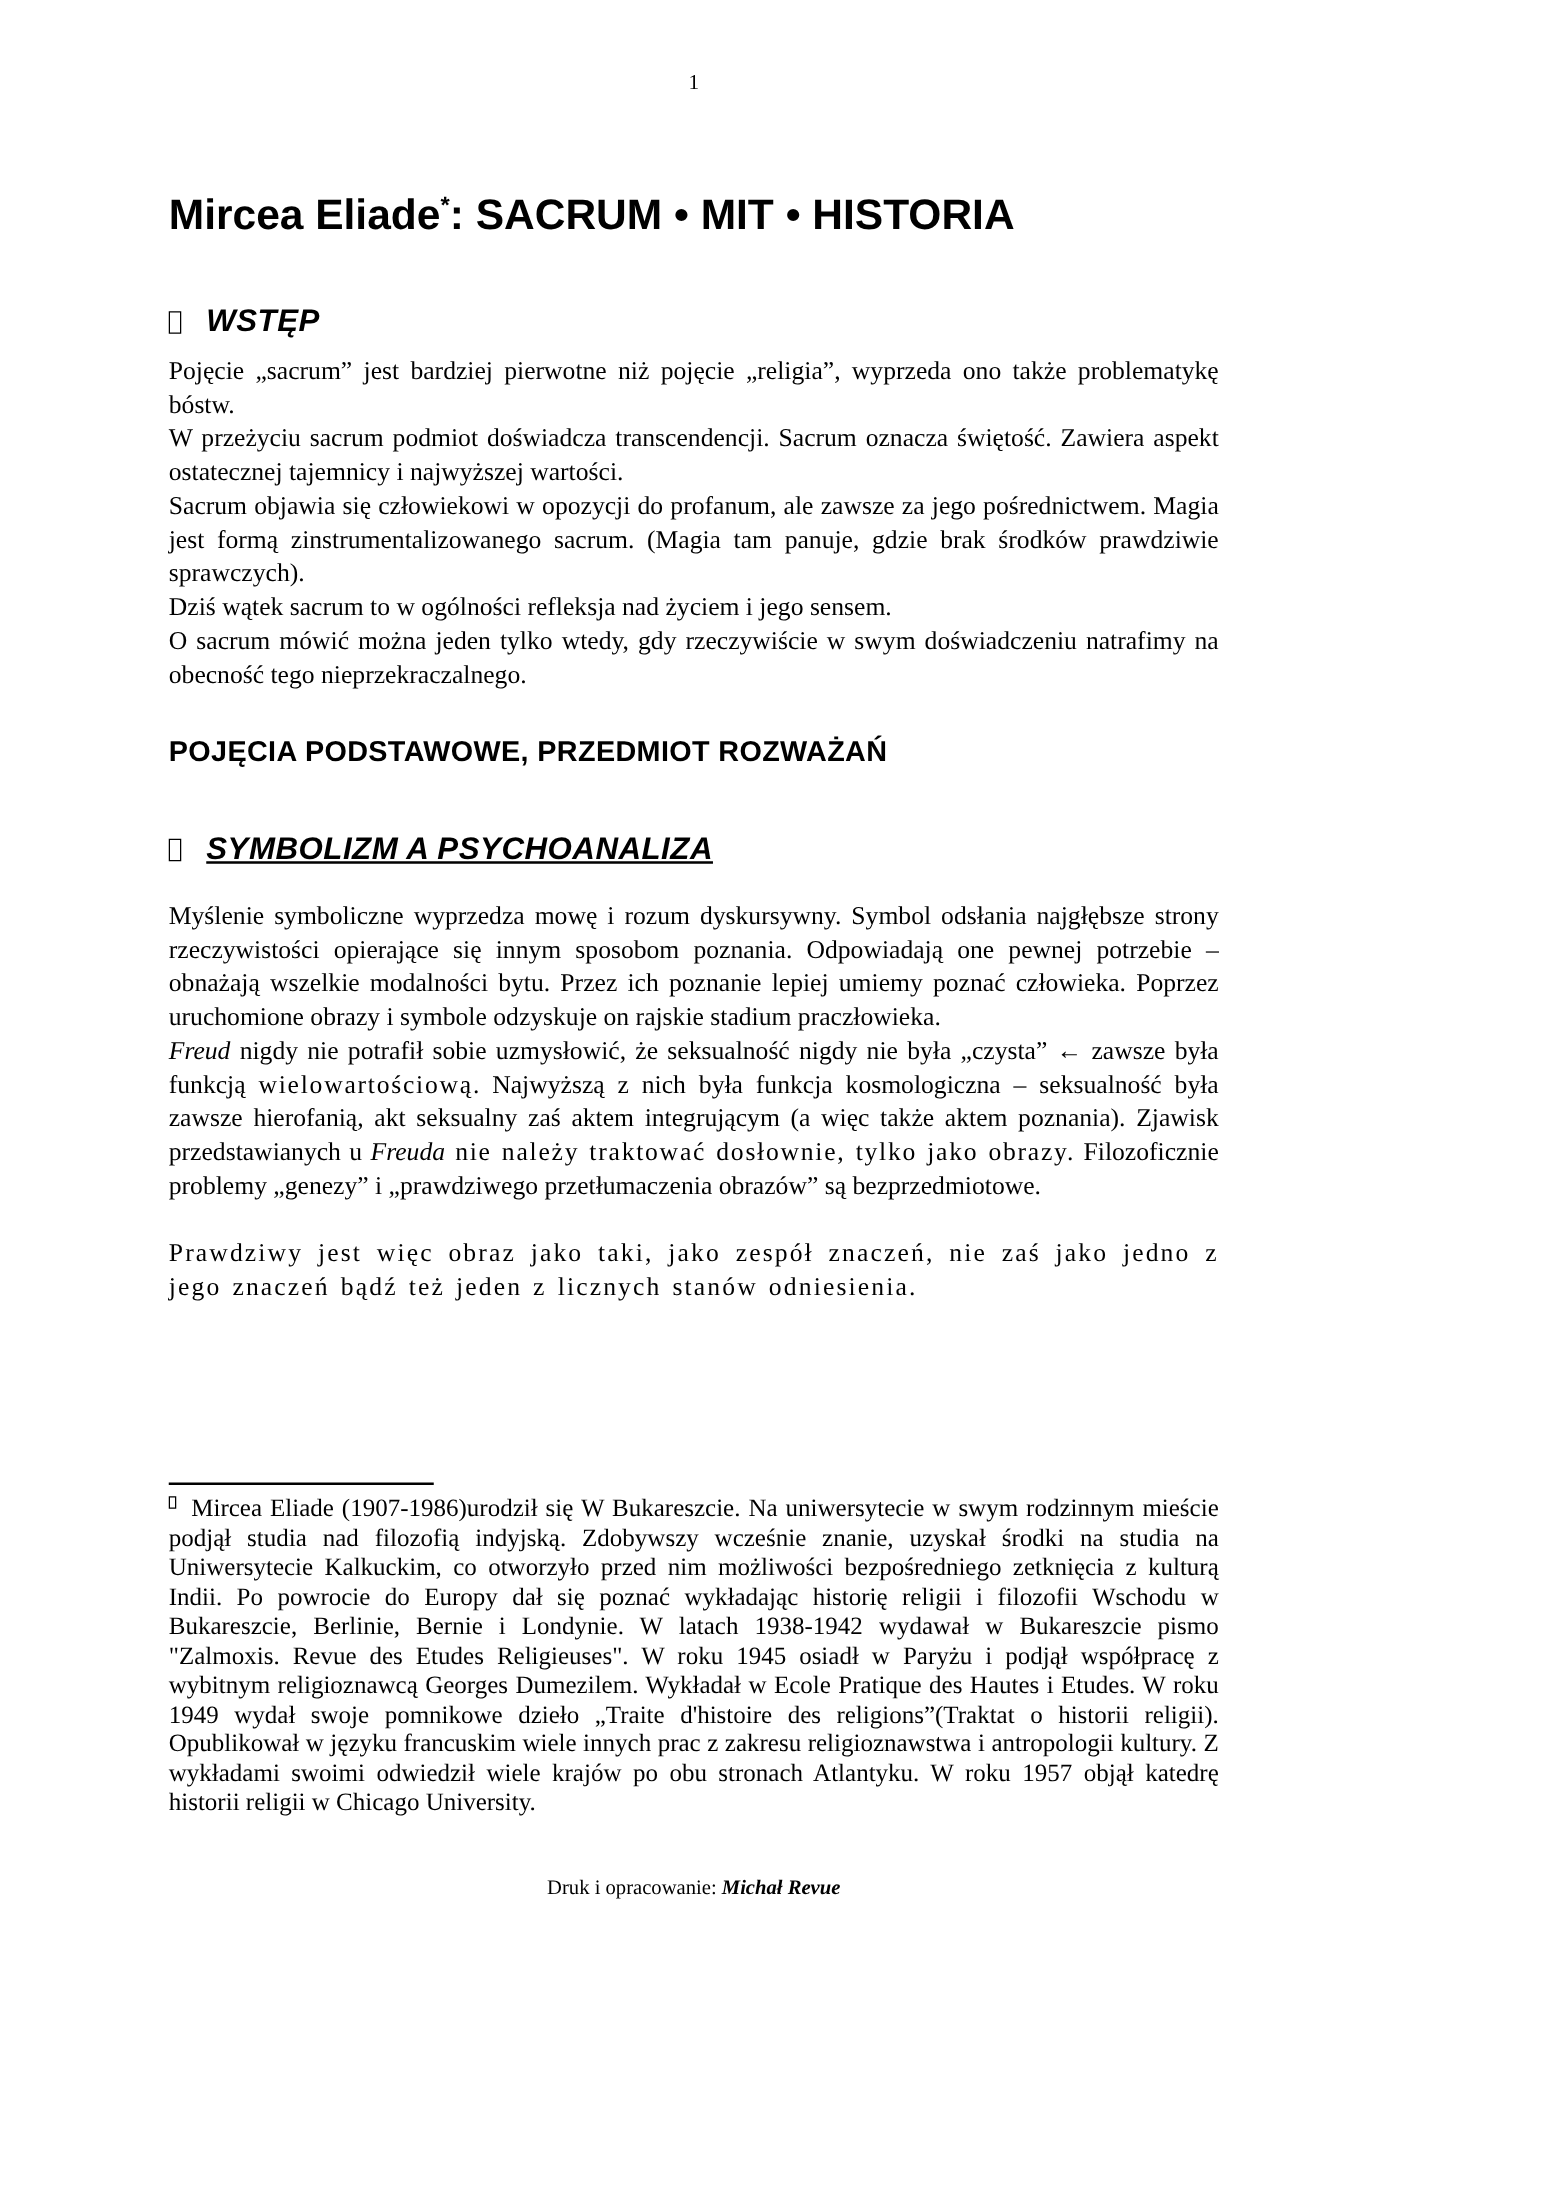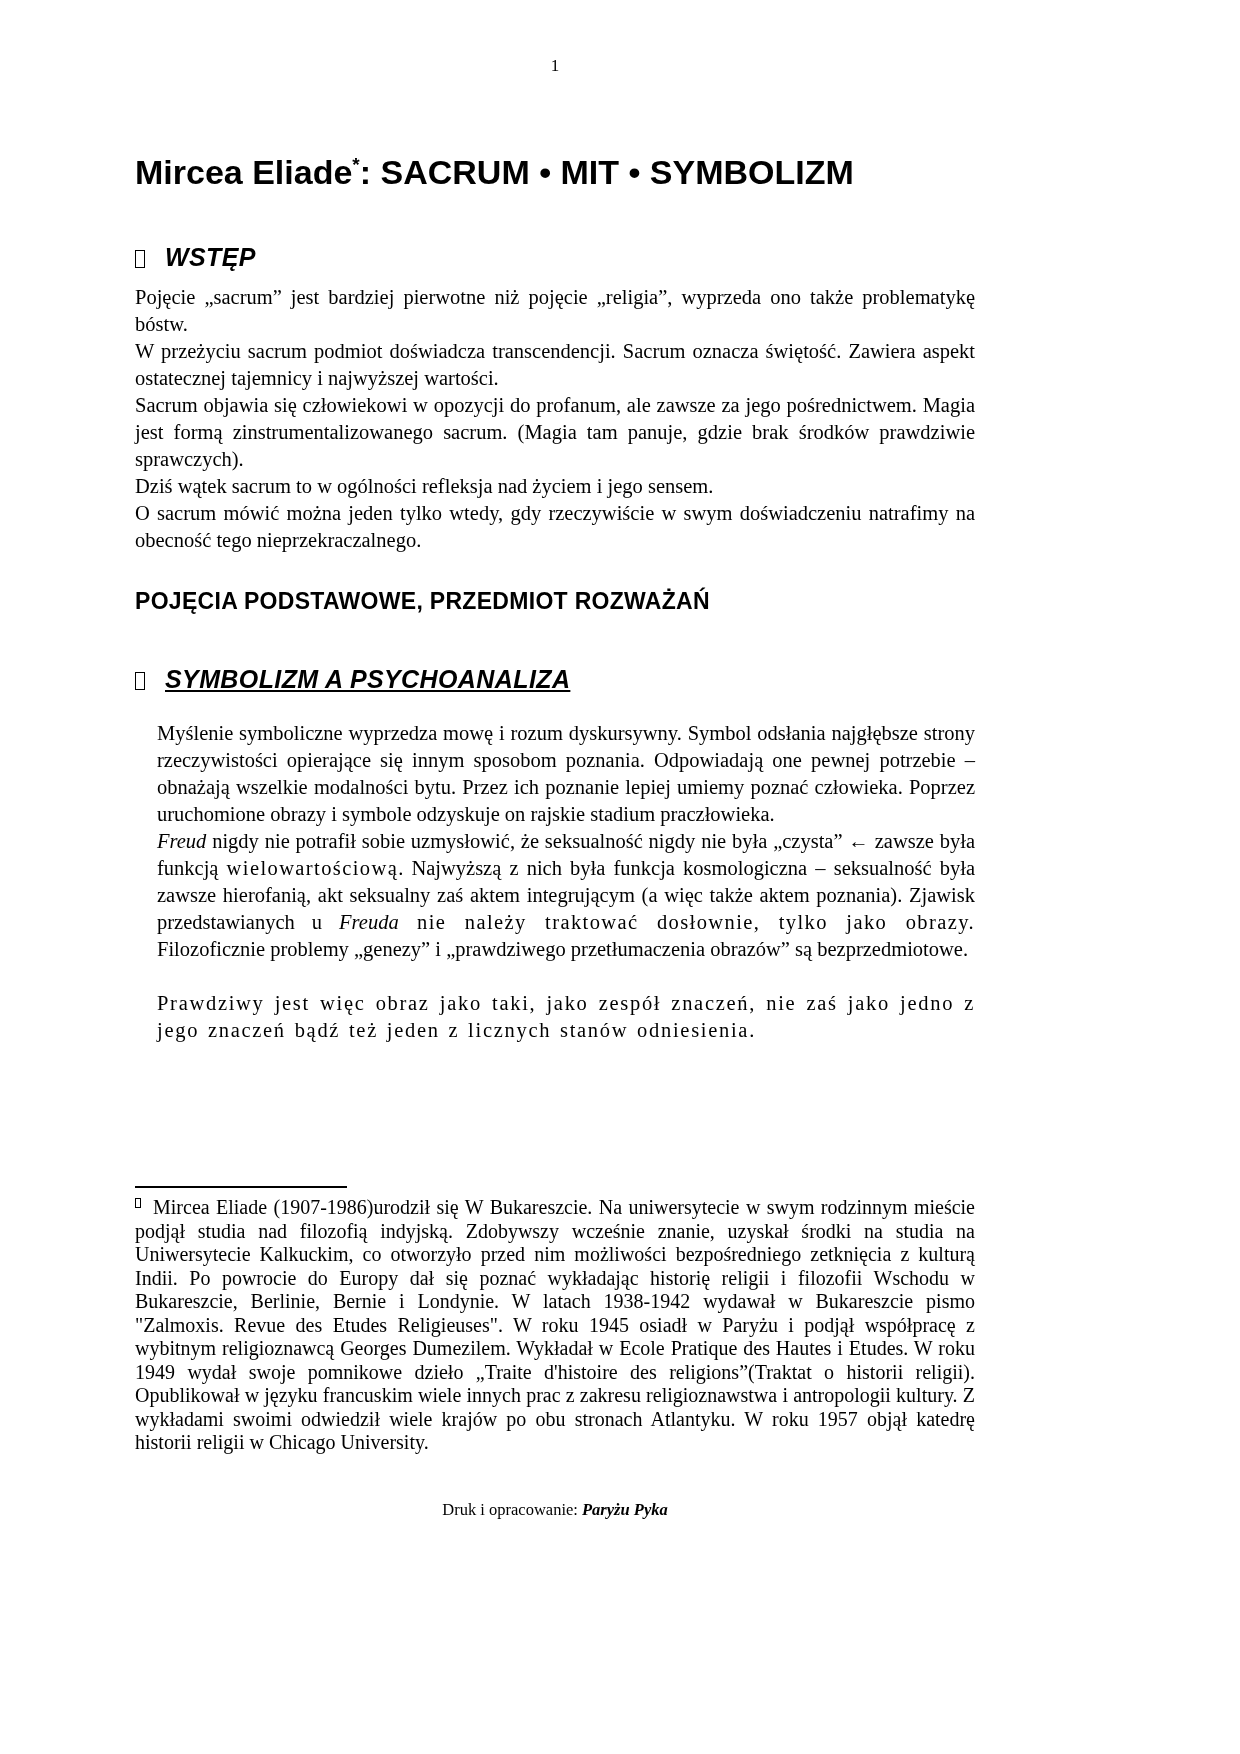--- a/index.html
+++ b/index.html
@@ -60,21 +60,21 @@
   }
   .body-text p { margin: 0; }
   .main-heading {
     margin-top: 34px;
     font-family: "Liberation Sans", sans-serif;
     font-weight: bold;
     font-size: 23px;
     text-align: left;
     letter-spacing: 0.3px;
   }
-  .sym-body { margin-top: 26px; margin-left: 22px; }
+  .sym-body { margin-top: 26px; }
   .italic { font-style: italic; }
   .spaced { letter-spacing: 1.4px; }
   .arrow-glyph { font-family: "DejaVu Sans", sans-serif; font-weight: bold; }
   .final-para {
     margin-top: 27px !important;
     letter-spacing: 1.7px;
     word-spacing: 2px;
   }
   .footnote-block {
     position: absolute;
@@ -106,21 +106,21 @@
   .credit-name { font-weight: bold; font-style: italic; }
 </style>
 </head>
 <body>
 
 <div class="page">
   <div class="content">
 
     <div class="page-number">1</div>
 
-    <h1 class="doc-title"><span>Mircea Eliade</span><sup>*</sup><span>: SACRUM • MIT • SYMBOLIZM</span></h1>
+    <h1 class="doc-title"><span>Mircea Eliade</span><sup>*</sup><span>: SACRUM • MIT • HISTORIA</span></h1>
 
     <h2 class="section-heading"><span class="glyph-box"></span><span>WSTĘP</span></h2>
 
     <div class="body-text">
       <p>Pojęcie „sacrum”  jest bardziej pierwotne niż pojęcie „religia”, wyprzeda ono także problematykę bóstw.</p>
       <p>W przeżyciu sacrum podmiot doświadcza transcendencji. Sacrum oznacza świętość. Zawiera aspekt ostatecznej tajemnicy i najwyższej wartości.</p>
       <p>Sacrum objawia się człowiekowi w opozycji do profanum, ale zawsze za jego pośrednictwem. Magia jest formą zinstrumentalizowanego sacrum. (Magia tam panuje, gdzie brak środków prawdziwie sprawczych).</p>
       <p>Dziś wątek sacrum to w ogólności refleksja nad życiem i jego sensem.</p>
       <p>O sacrum mówić można jeden tylko wtedy, gdy rzeczywiście w swym doświadczeniu natrafimy na obecność tego nieprzekraczalnego.</p>
     </div>
@@ -135,14 +135,14 @@
       <p class="final-para">Prawdziwy jest więc obraz jako taki, jako zespół znaczeń, nie zaś jako jedno z jego znaczeń bądź też jeden z licznych stanów odniesienia.</p>
     </div>
 
   </div>
 
   <div class="footnote-block">
     <div class="footnote-rule"></div>
     <p><span class="footnote-marker"></span><span>Mircea Eliade (1907-1986)urodził się W Bukareszcie. Na uniwersytecie w swym rodzinnym mieście podjął studia nad filozofią indyjską. Zdobywszy wcześnie znanie, uzyskał środki na studia na Uniwersytecie Kalkuckim, co otworzyło przed nim możliwości bezpośredniego zetknięcia z kulturą Indii. Po powrocie do Europy dał się poznać wykładając historię religii i filozofii Wschodu w Bukareszcie, Berlinie, Bernie i Londynie. W latach 1938-1942 wydawał w Bukareszcie pismo "Zalmoxis. Revue des Etudes Religieuses". W roku 1945 osiadł w Paryżu i podjął współpracę z wybitnym religioznawcą Georges Dumezilem. Wykładał w Ecole Pratique des Hautes i Etudes. W roku 1949 wydał swoje pomnikowe dzieło „Traite d'histoire des religions”(Traktat o historii religii). Opublikował w języku francuskim wiele innych prac  z zakresu religioznawstwa i antropologii kultury. Z wykładami swoimi odwiedził wiele krajów po obu stronach Atlantyku. W roku 1957 objął katedrę historii religii w Chicago University.</span></p>
   </div>
 
-  <div class="page-footer"><span>Druk i opracowanie: </span><span class="credit-name">Paryżu Pyka</span></div>
+  <div class="page-footer"><span>Druk i opracowanie: </span><span class="credit-name">Michał Revue</span></div>
 </div>
 
 </body></html>

